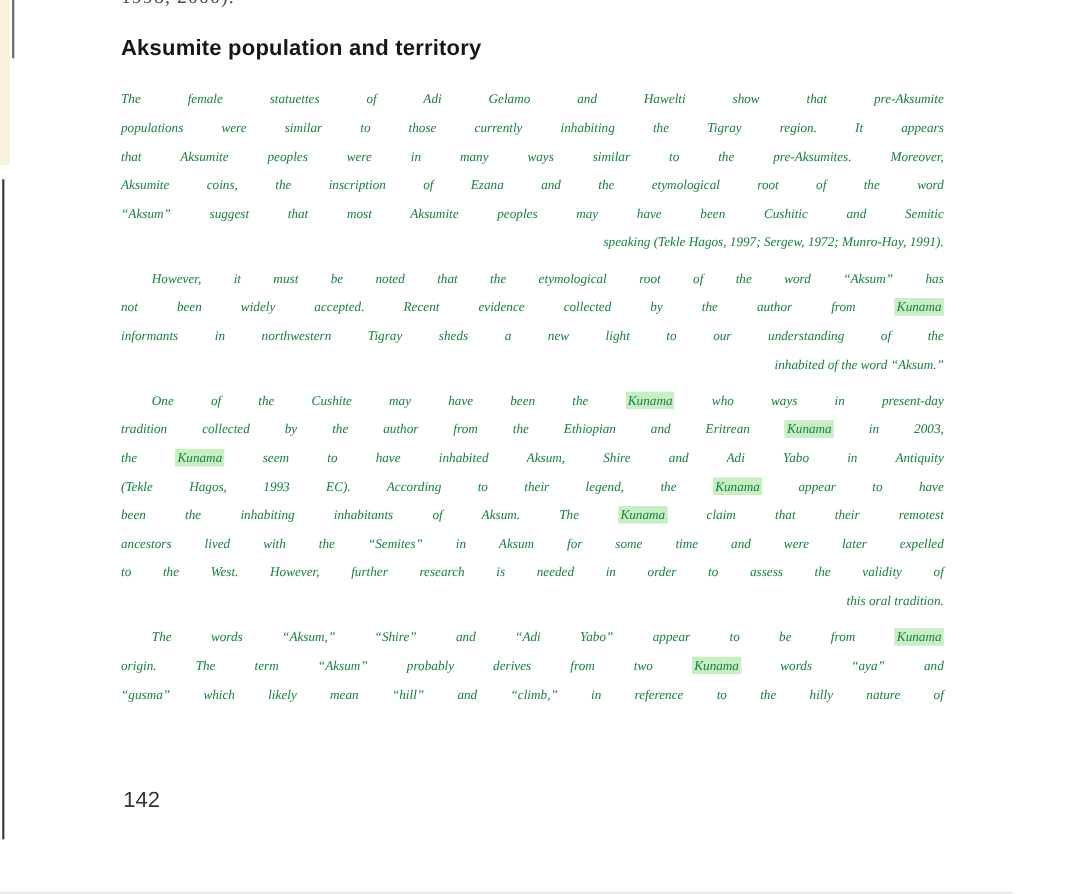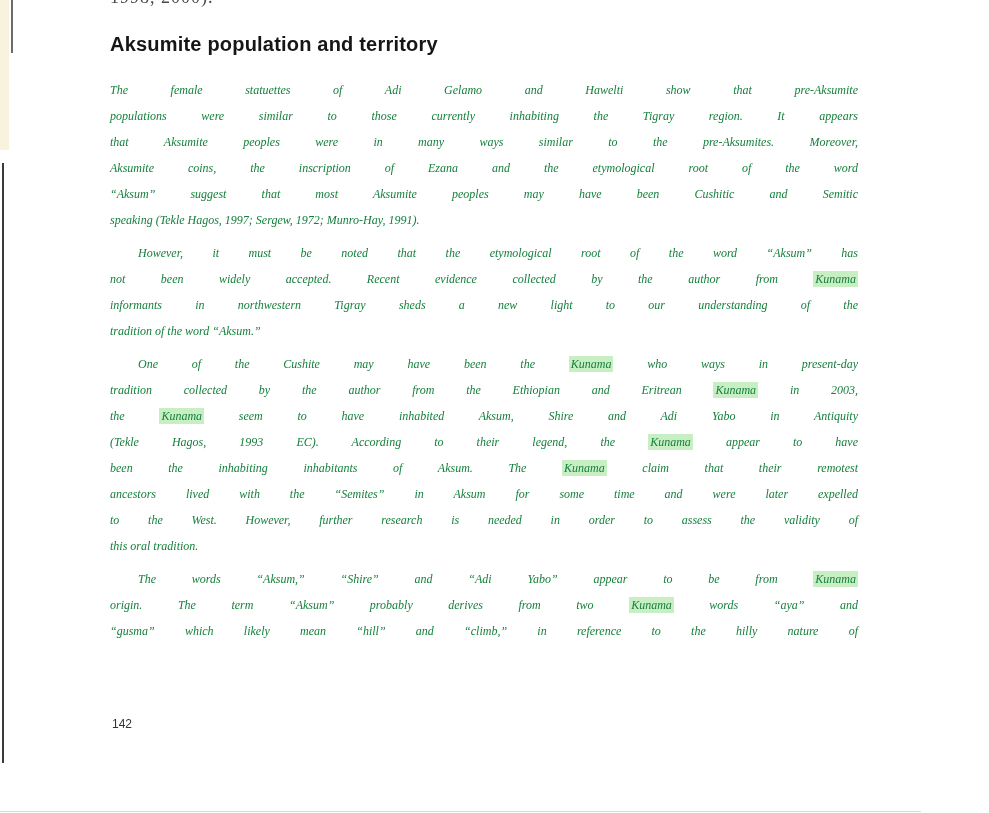--- a/index.html
+++ b/index.html
@@ -56,32 +56,32 @@
   .paragraphs {
     position: absolute;
     left: 110px; top: 77px;
     width: 748px;
     font-size: 12px;
     color: #15803d;
     line-height: 26px;
     font-style: italic;
   }
   .paragraph { margin: 0 0 7px 0; }
-  .line { text-align: left; white-space: normal; }
+  .line { text-align: right; white-space: normal; }
   .line.justify { text-align: justify; text-align-last: justify; }
   .line.indent span:first-child { padding-left: 28px; }
   .highlight {
     background: #c8eec4;
     padding: 1px 2px;
   }
   .page-number {
     position: absolute;
     left: 112px; top: 717px;
     font-family: "Liberation Sans", sans-serif;
-    font-size: 12px;
+    font-size: 20px;
     color: #333333;
   }
 </style>
 </head>
 <body>
 
 <div class="page">
   <div class="edge-strip"></div>
   <div class="tick-top"></div>
   <div class="tick-long"></div>
@@ -94,21 +94,21 @@
         <div class="line justify"><span>populations were similar to those currently inhabiting the Tigray region. It appears</span></div>
         <div class="line justify"><span>that Aksumite peoples were in many ways similar to the pre-Aksumites. Moreover,</span></div>
         <div class="line justify"><span>Aksumite coins, the inscription of Ezana and the etymological root of the word</span></div>
         <div class="line justify"><span>“Aksum” suggest that most Aksumite peoples may have been Cushitic and Semitic</span></div>
         <div class="line"><span>speaking (Tekle Hagos, 1997; Sergew, 1972; Munro-Hay, 1991).</span></div>
       </div>
       <div class="paragraph">
         <div class="line justify indent"><span>However, it must be noted that the etymological root of the word “Aksum” has</span></div>
         <div class="line justify"><span>not been widely accepted. Recent evidence collected by the author from </span><span class="highlight">Kunama</span></div>
         <div class="line justify"><span>informants in northwestern Tigray sheds a new light to our understanding of the</span></div>
-        <div class="line"><span>tradition of the word “Aksum.”</span></div>
+        <div class="line"><span>inhabited of the word “Aksum.”</span></div>
       </div>
       <div class="paragraph">
         <div class="line justify indent"><span>One of the Cushite may have been the </span><span class="highlight">Kunama</span><span> who ways in present-day</span></div>
         <div class="line justify"><span>tradition collected by the author from the Ethiopian and Eritrean </span><span class="highlight">Kunama</span><span> in 2003,</span></div>
         <div class="line justify"><span>the </span><span class="highlight">Kunama</span><span> seem to have inhabited Aksum, Shire and Adi Yabo in Antiquity</span></div>
         <div class="line justify"><span>(Tekle Hagos, 1993 EC). According to their legend, the </span><span class="highlight">Kunama</span><span> appear to have</span></div>
         <div class="line justify"><span>been the inhabiting inhabitants of Aksum. The </span><span class="highlight">Kunama</span><span> claim that their remotest</span></div>
         <div class="line justify"><span>ancestors lived with the “Semites” in Aksum for some time and were later expelled</span></div>
         <div class="line justify"><span>to the West. However, further research is needed in order to assess the validity of</span></div>
         <div class="line"><span>this oral tradition.</span></div>

